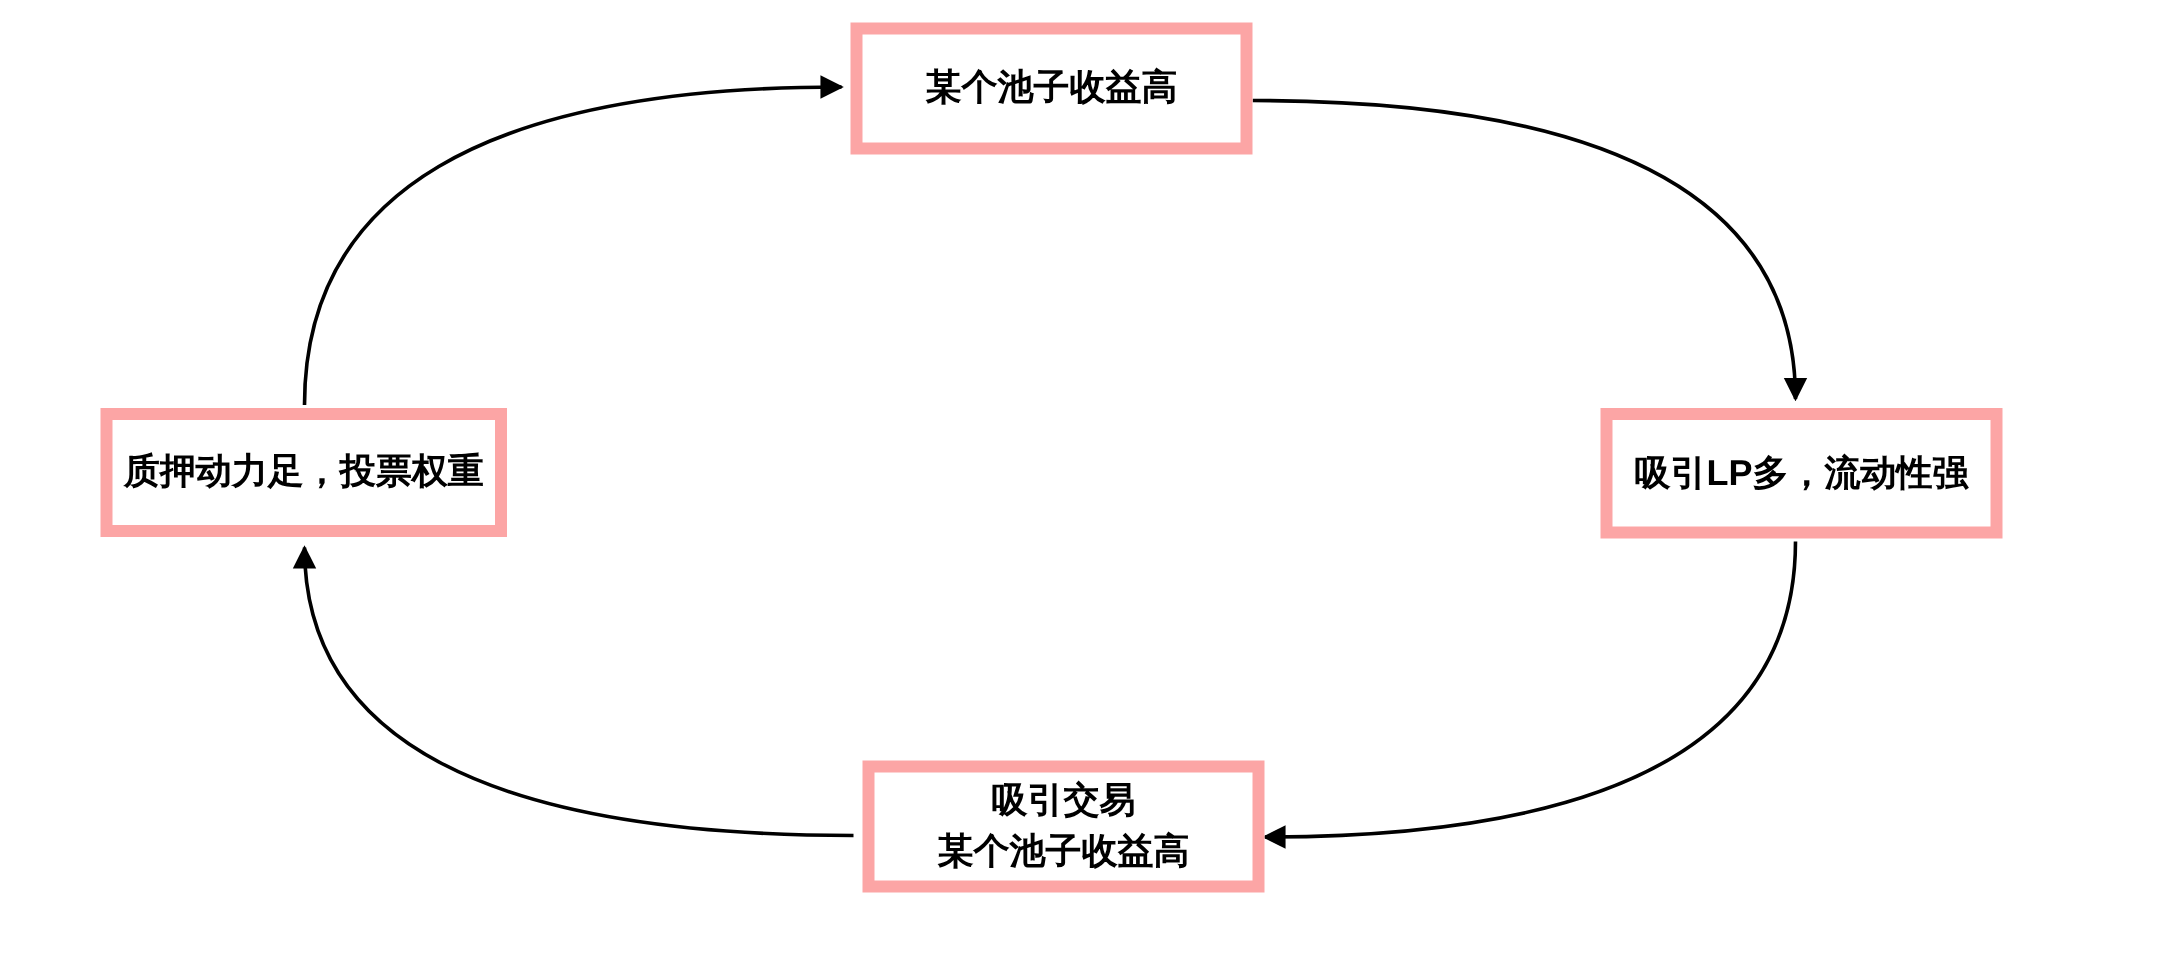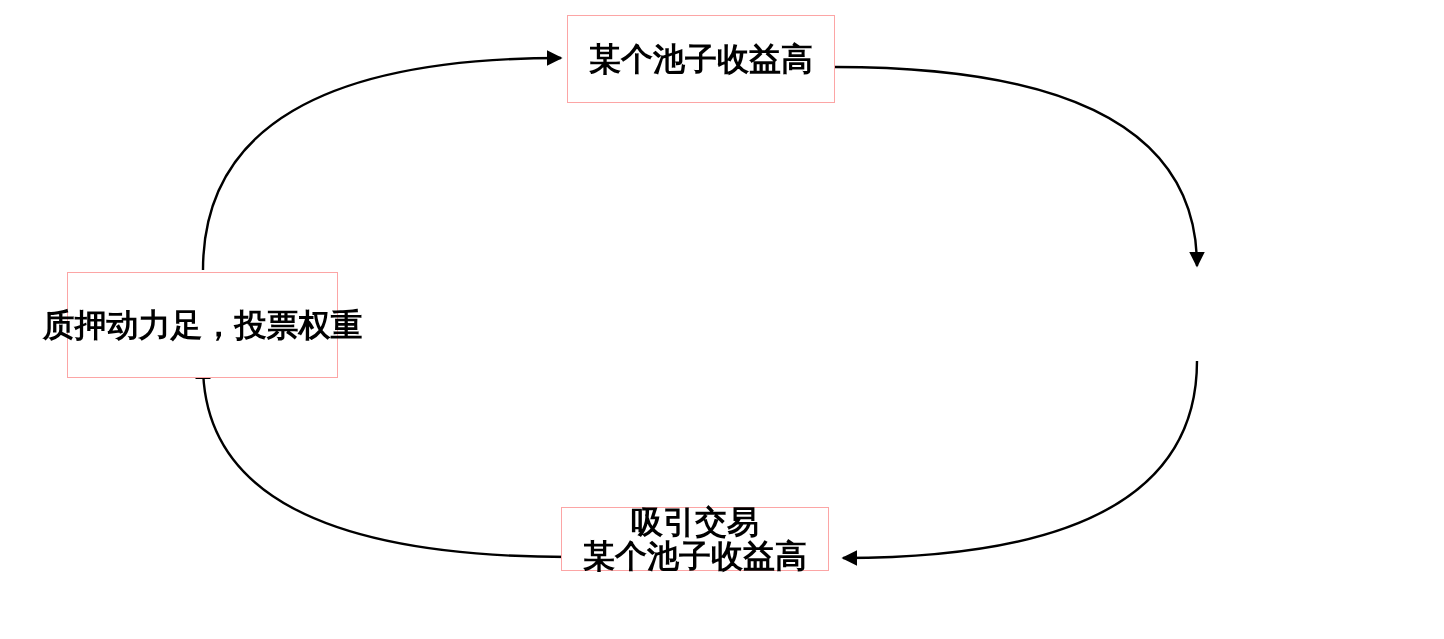--- a/index.html
+++ b/index.html
@@ -20,36 +20,36 @@
   }
   .edges-layer {
     position: absolute;
     left: 0;
     top: 0;
   }
   .node {
     position: absolute;
     box-sizing: border-box;
     background: #ffffff;
-    border: 1px solid #fca5a5;
+    border: 8px solid #fca5a5;
     display: flex;
     flex-direction: column;
     justify-content: center;
     align-items: center;
     text-align: center;
-    font-size: 32px;
+    font-size: 24px;
     font-weight: 700;
     line-height: 34px;
     color: #000000;
     white-space: nowrap;
   }
   .node-top    { left: 567px;  top: 15px;  width: 268px; height: 88px; }
   .node-right  { left: 1067px; top: 272px; width: 268px; height: 87px; }
-  .node-bottom { left: 561px;  top: 507px; width: 268px; height: 64px; }
-  .node-left   { left: 67px;   top: 272px; width: 271px; height: 106px; }
+  .node-bottom { left: 575px;  top: 507px; width: 268px; height: 88px; }
+  .node-left   { left: 67px;   top: 272px; width: 271px; height: 86px; }
   .edge-path {
     fill: none;
     stroke: #000000;
     stroke-width: 2.4;
   }
 </style>
 </head>
 <body>
 
 <div class="canvas">
@@ -63,20 +63,23 @@
     <path class="edge-path" d="M 203 270 Q 203 58 561 58" marker-end="url(#arrowhead)"></path>
     <path class="edge-path" d="M 835 67 Q 1197 67 1197 266" marker-end="url(#arrowhead)"></path>
     <path class="edge-path" d="M 1197 361 Q 1197 558 843 558" marker-end="url(#arrowhead)"></path>
     <path class="edge-path" d="M 569 557 Q 203 557 203 365" marker-end="url(#arrowhead)"></path>
   </svg>
 
   <div class="node node-top">
     <div>某个池子收益高</div>
   </div>
 
+  <div class="node node-right">
+    <div>吸引LP多，流动性强</div>
+  </div>
 
   <div class="node node-bottom">
     <div>吸引交易</div>
     <div>某个池子收益高</div>
   </div>
 
   <div class="node node-left">
     <div>质押动力足，投票权重</div>
   </div>
 

